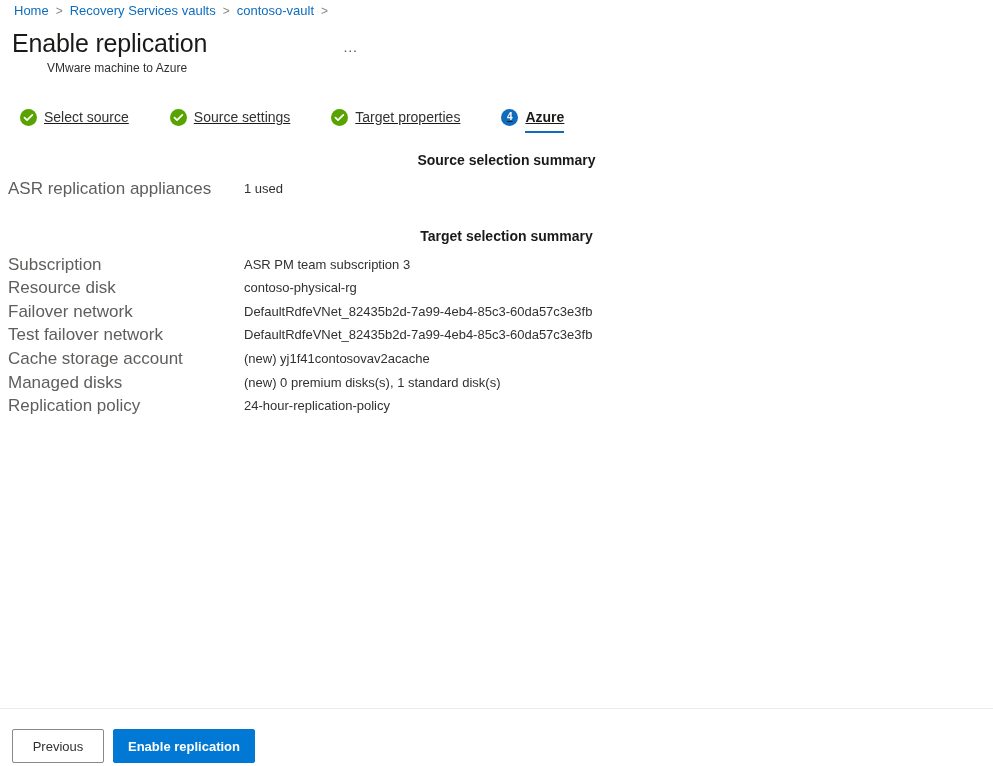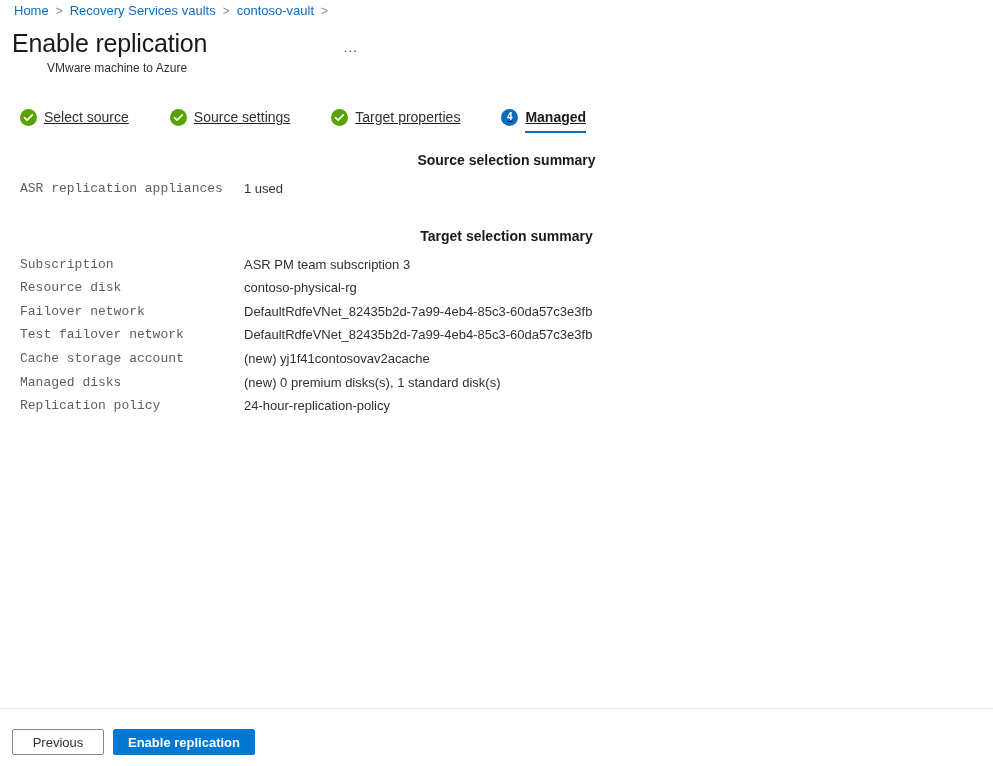--- a/index.html
+++ b/index.html
@@ -154,27 +154,26 @@
   .section-1 { padding-top: 0; }
   .section-2 { padding-top: 22px; }
   .rows { margin-top: 10px; }
   .row {
     display: flex;
     height: 23.6px;
     align-items: flex-start;
   }
   .row-label {
     width: 244px;
-    padding-left: 20px;
+    padding-left: 8px;
     box-sizing: border-box;
-    font-size: 13px;
+    font-size: 17px;
     color: #605e5c;
     line-height: 18px;
     white-space: nowrap;
-    font-family: Liberation Mono, monospace;
   }
   .row-value {
     font-size: 13px;
     color: #323130;
     line-height: 18px;
     white-space: nowrap;
   }
 
   
   .footer-divider {
@@ -188,21 +187,21 @@
   .footer {
     position: absolute;
     left: 12px;
     top: 729px;
     display: flex;
     align-items: center;
   }
   .btn {
     font-family: "Liberation Sans", sans-serif;
     font-size: 13px;
-    height: 26px;
+    height: 34px;
     border-radius: 2px;
     cursor: pointer;
     display: inline-flex;
     align-items: center;
     justify-content: center;
     box-sizing: border-box;
   }
   .btn-secondary {
     min-width: 92px;
     padding: 0 14px;
@@ -254,21 +253,21 @@
         <svg width="11" height="11" viewBox="0 0 12 12">
           <path d="M1.6 6.1 L4.4 8.9 L10.2 3.1" fill="none" stroke="#ffffff" stroke-width="1.9" stroke-linecap="round" stroke-linejoin="round"></path>
         </svg>
       </span>
       <span class="tab-label">Target properties</span>
     </div>
     <div class="tab is-active">
       <span class="tab-badge active">
         <span class="num">4</span>
       </span>
-      <span class="tab-label">Managed</span>
+      <span class="tab-label">Azure</span>
       <span class="tab-underline"></span>
     </div>
   </div>
 
 <div class="content">
     <div class="section section-1">
       <div class="section-heading">Source selection summary</div>
       <div class="rows">
         <div class="row">
           <div class="row-label">ASR replication appliances</div>

